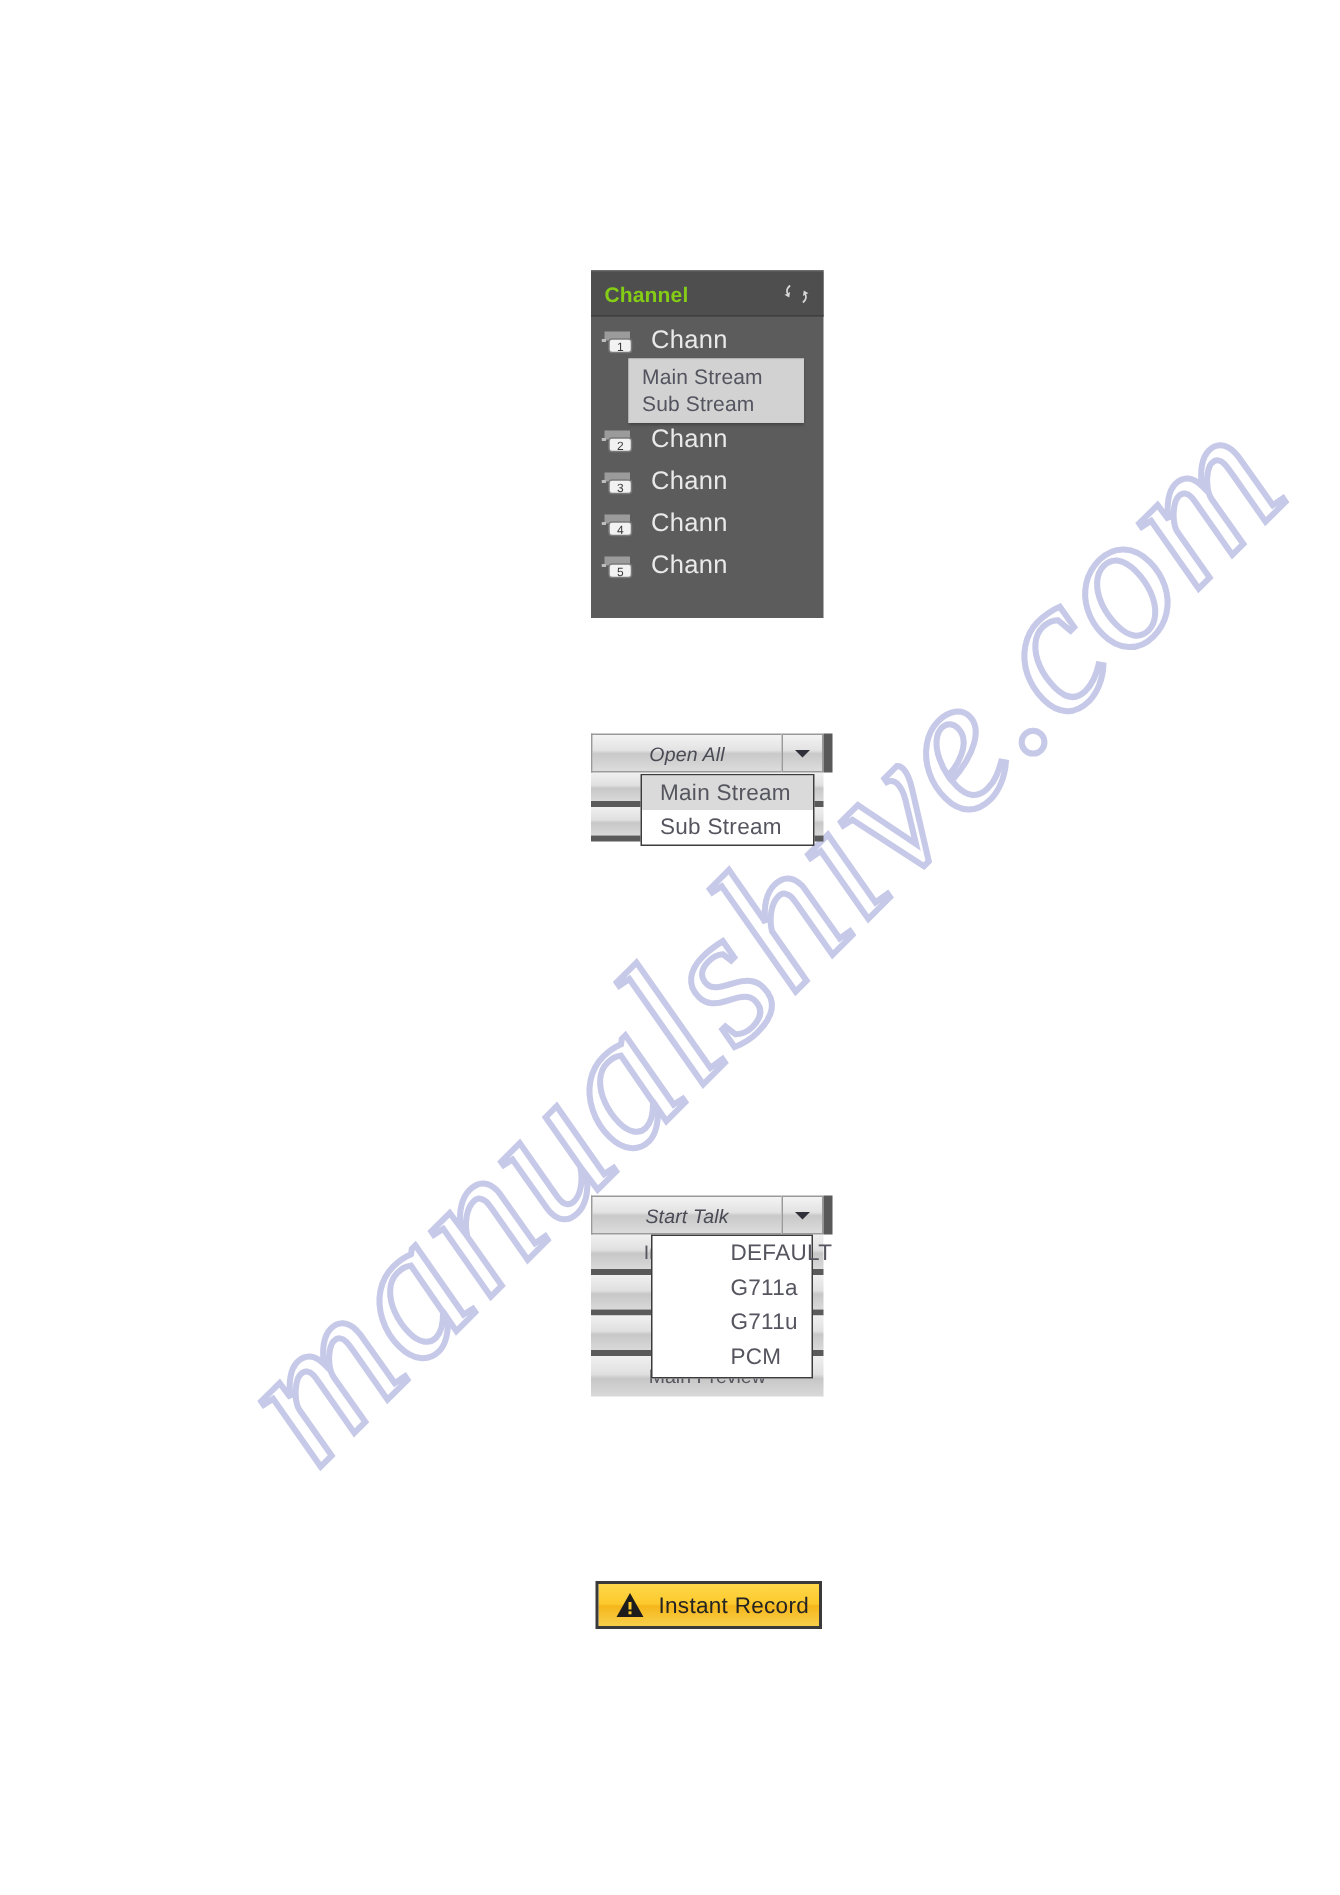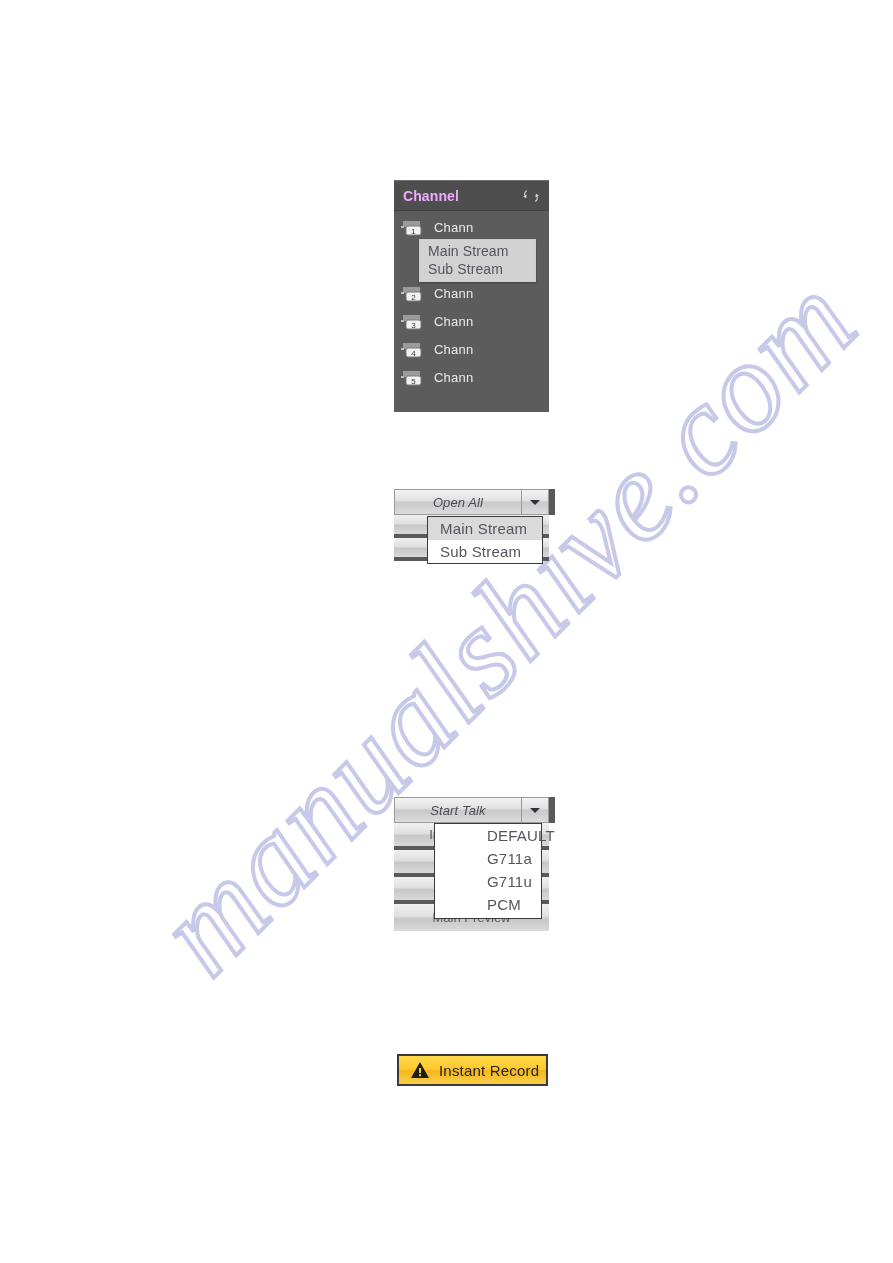--- a/index.html
+++ b/index.html
@@ -66,21 +66,21 @@
     height: 30px;
     background: #4e4e4e;
     border-bottom: 1px solid #3f3f3f;
     display: flex;
     align-items: center;
     padding: 0 8px 0 9px;
     box-sizing: border-box;
     position: relative;
   }
   #channel-header .title {
-    color: #f0abfc;
+    color: #84cc16;
     font-size: 14px;
     font-weight: bold;
     letter-spacing: .1px;
   }
   #refresh-icon {
     position: absolute;
     right: 9px;
     top: 6px;
     width: 18px;
     height: 18px;
@@ -98,21 +98,21 @@
   }
   .cam-icon {
     width: 24px;
     height: 17px;
     margin-right: 9px;
     flex: 0 0 auto;
     position: relative;
   }
   .chan-label {
     color: #e9e9e9;
-    font-size: 13px;
+    font-size: 17px;
     letter-spacing: .2px;
   }
   
   #channel-submenu {
     position: absolute;
     left: 25px;
     top: 28px;
     width: 117px;
     background: #d2d2d2;
     border: 1px solid #cfcfcf;

